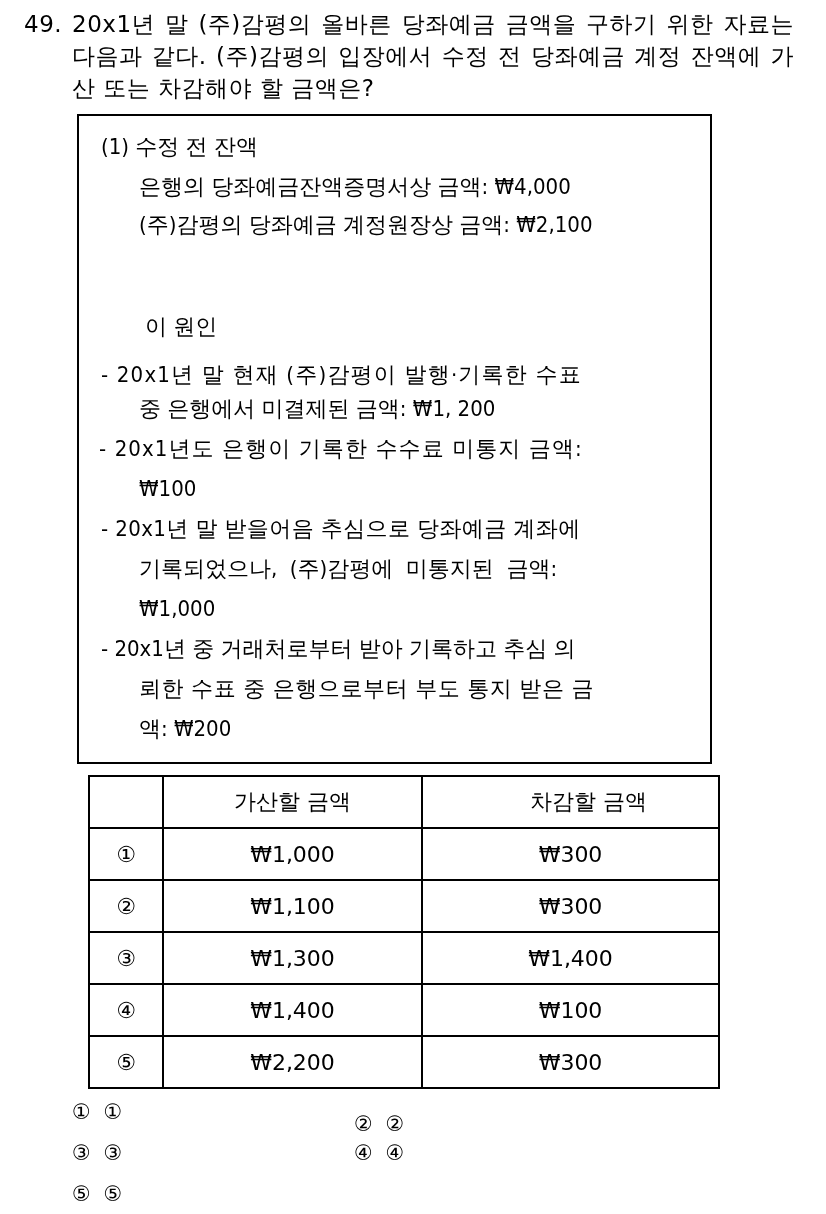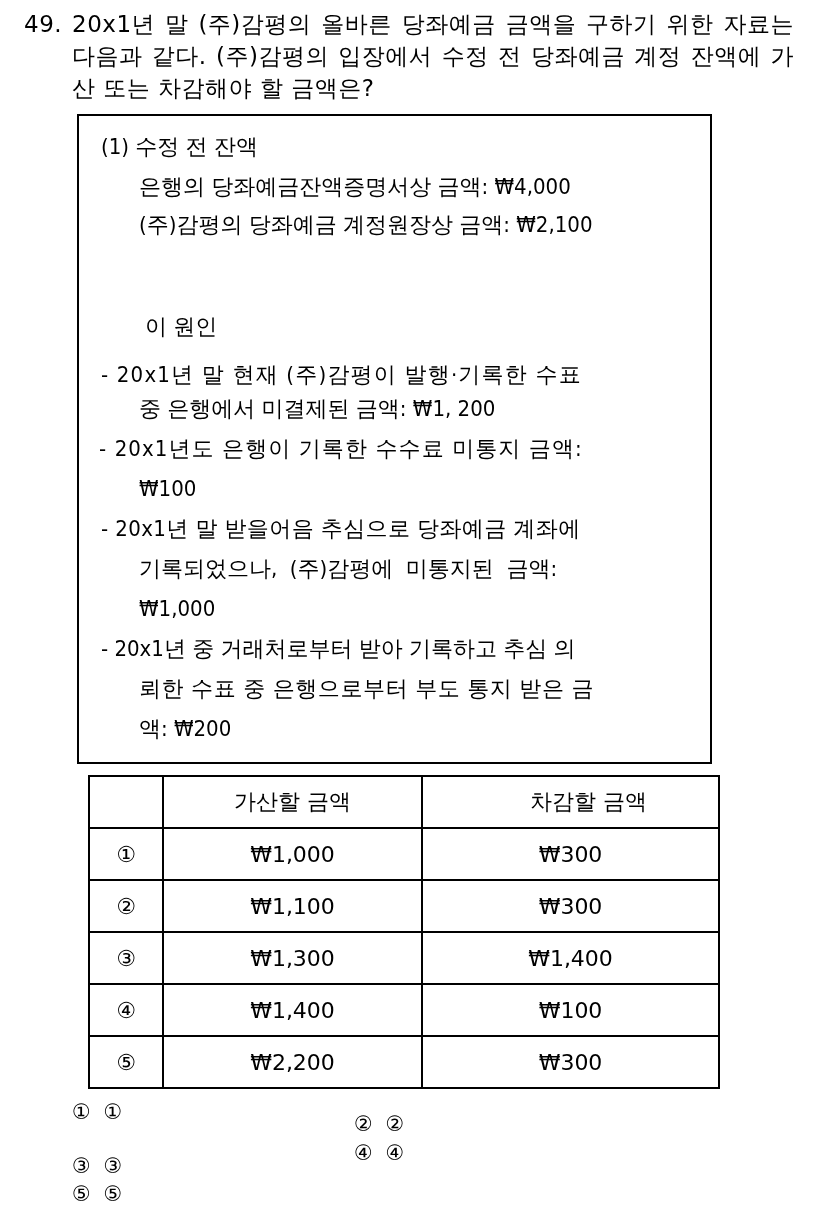--- a/index.html
+++ b/index.html
@@ -96,21 +96,21 @@
 
 <div class="answers">
   <div class="opt" style="left:0;top:0;">
     <span>①</span>
     <span style="margin-left:6px;">①</span>
   </div>
   <div class="opt" style="left:282px;top:0;margin-top:12px;">
     <span>②</span>
     <span style="margin-left:6px;">②</span>
   </div>
-  <div class="opt" style="left:0;top:54px;">
+  <div class="opt" style="left:0;top:41px;">
     <span>③</span>
     <span style="margin-left:6px;">③</span>
   </div>
   <div class="opt" style="left:282px;top:41px;">
     <span>④</span>
     <span style="margin-left:6px;">④</span>
   </div>
   <div class="opt" style="left:0;top:82px;">
     <span>⑤</span>
     <span style="margin-left:6px;">⑤</span>

